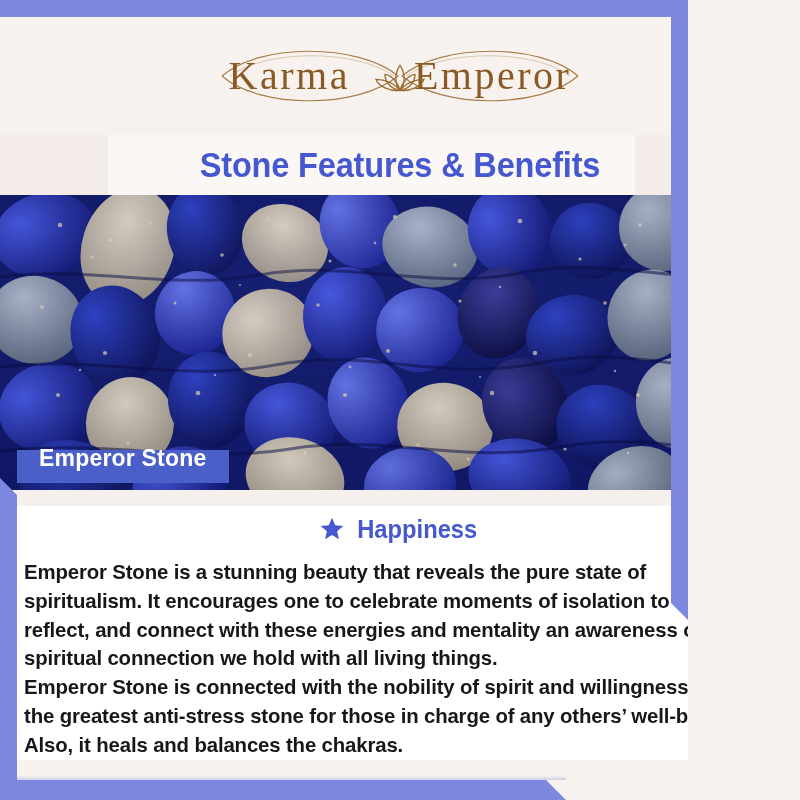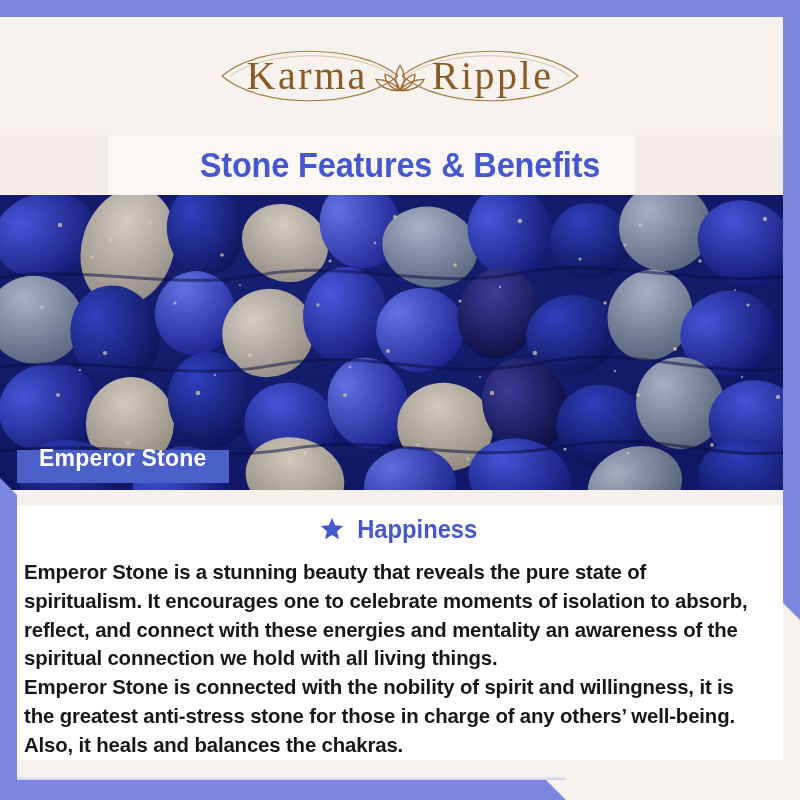--- a/index.html
+++ b/index.html
@@ -7,21 +7,21 @@
   body {
     font-family:"Liberation Sans", sans-serif;
     background:#f7f2ee;
     overflow:hidden;
     position:relative;
   }
 
   #poster {
     position:absolute;
     inset:0;
-    width:800px;
+    width:688px;
     height:800px;
     background:#f7f2ee;
     overflow:hidden;
   }
 
   
   .frame-top {
     position:absolute; top:0; left:0; width:800px; height:17px;
     background:#7b88dd; z-index:6;
   }
@@ -327,21 +327,21 @@
       <span class="logo-word left">Karma</span>
       <svg class="logo-lotus" width="52" height="36" viewBox="0 0 52 36">
         <g fill="none" stroke="#9a6b30" stroke-width="1.3" stroke-linecap="round">
           <path d="M26 6 C 21 13, 20 24, 26 31 C 32 24, 31 13, 26 6 Z"></path>
           <path d="M26 31 C 18 30, 11 23, 11 15 C 18 16, 24 23, 26 31 Z"></path>
           <path d="M26 31 C 34 30, 41 23, 41 15 C 34 16, 28 23, 26 31 Z"></path>
           <path d="M26 31 C 15 32, 5 27, 2 20 C 11 20, 21 24, 26 31 Z"></path>
           <path d="M26 31 C 37 32, 47 27, 50 20 C 41 20, 31 24, 26 31 Z"></path>
         </g>
       </svg>
-      <span class="logo-word right">Ripple</span>
+      <span class="logo-word right">Emperor</span>
     </div>
   </div>
 
   <div class="title-band">
     <div class="title-panel"></div>
   </div>
   <div class="title-text">Stone Features &amp; Benefits</div>
 
   <div class="stone-banner">
     <span class="stone-banner-label">Emperor Stone</span>

